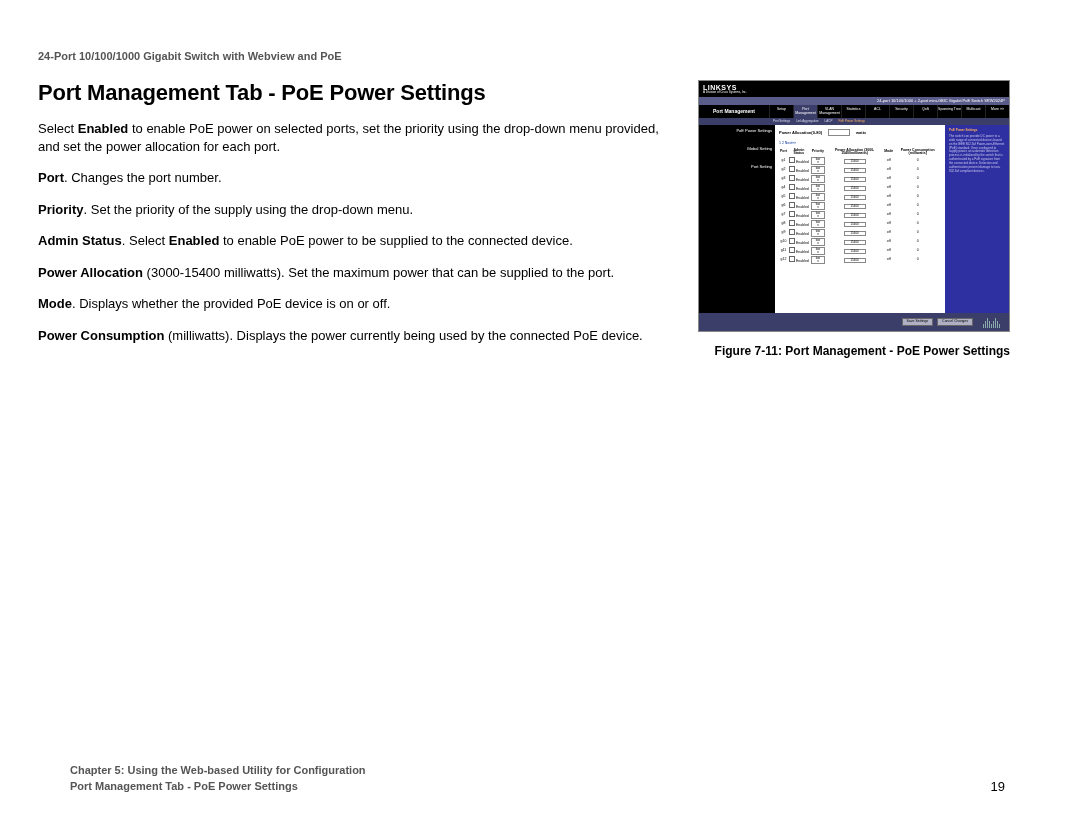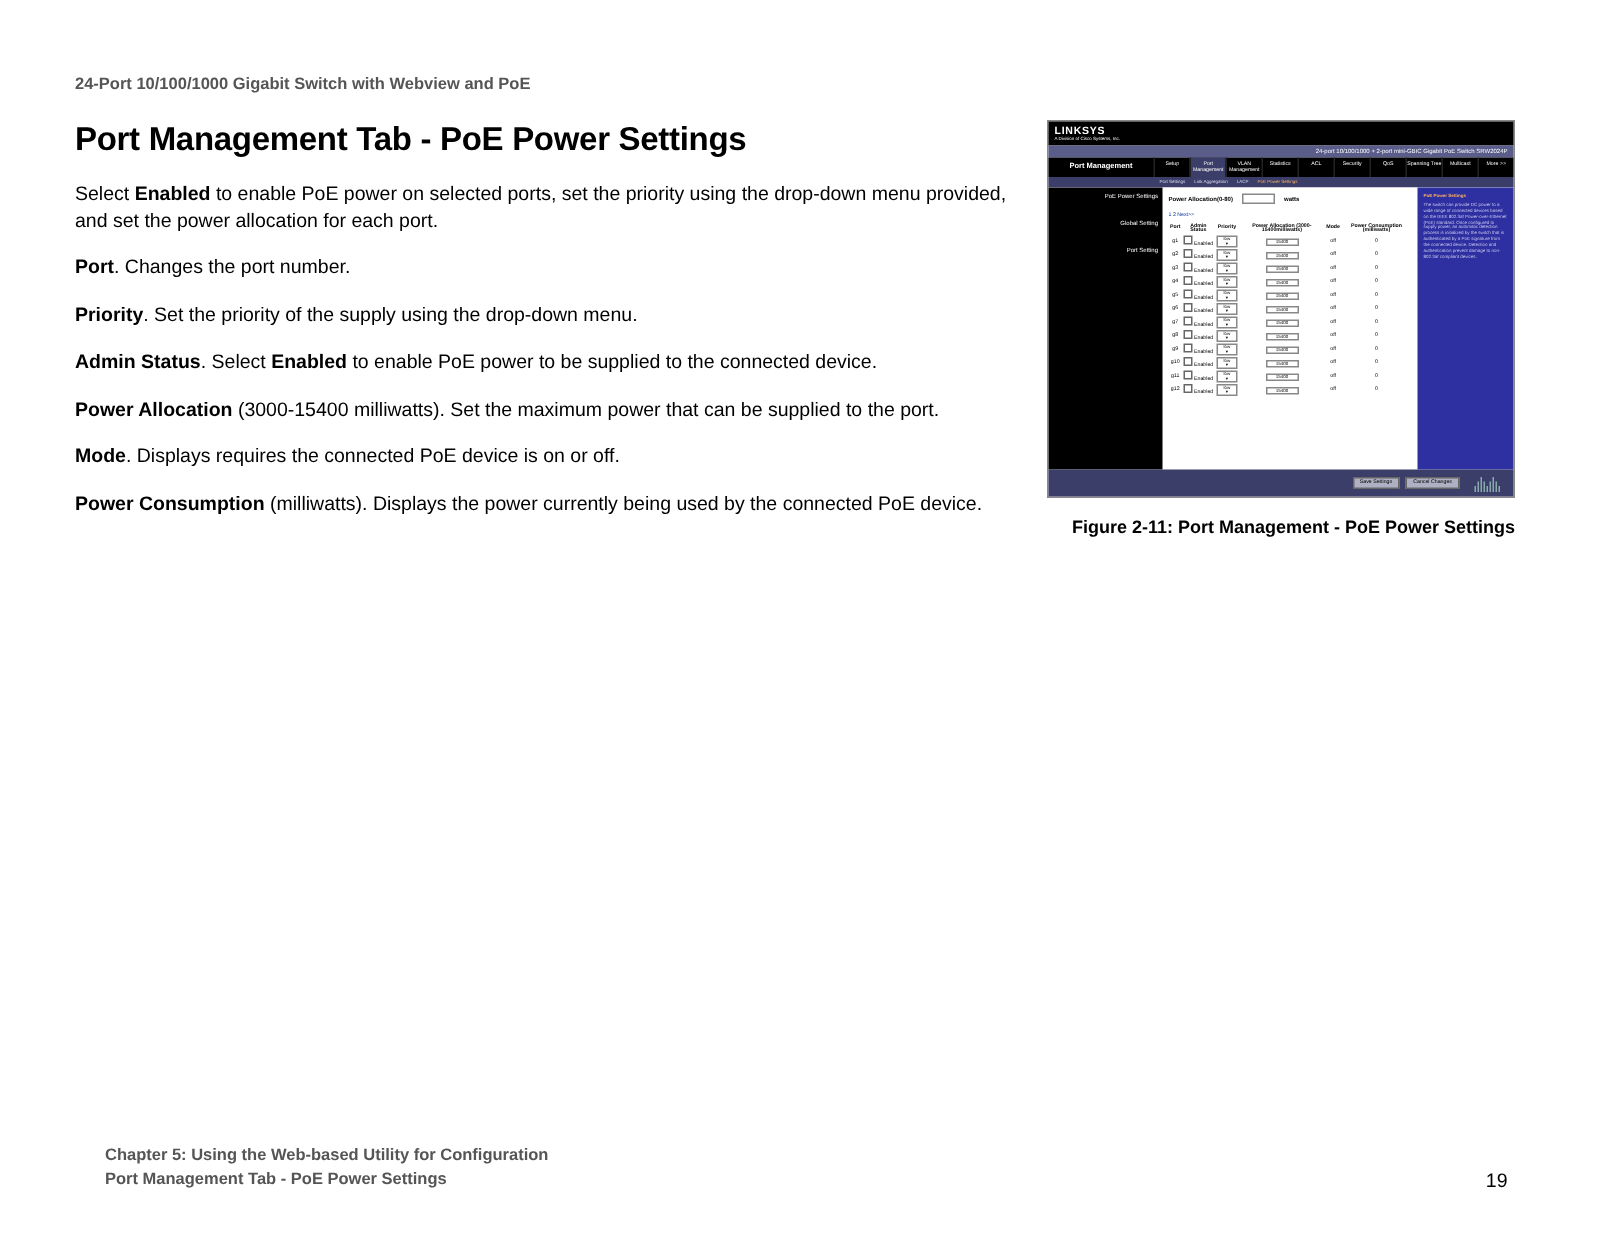--- a/index.html
+++ b/index.html
@@ -7,21 +7,21 @@
     padding: 0;
     background: #fff;
     font-family: Arial, Helvetica, sans-serif;
     color: #000;
   }
   .page {
     width: 1080px;
     height: 834px;
     position: relative;
     box-sizing: border-box;
-    padding: 50px 70px 40px 50px;
+    padding: 50px 70px 40px 38px;
   }
   .product-header {
     font-size: 11px;
     font-weight: bold;
     color: #555;
     margin-bottom: 18px;
   }
   .content-row {
     display: flex;
     gap: 24px;
@@ -221,21 +221,21 @@
       <p>
         <span class="bold">Priority</span><span>. Set the priority of the supply using the drop-down menu.</span>
       </p>
       <p>
         <span class="bold">Admin Status</span><span>. Select </span><span class="bold">Enabled</span><span> to enable PoE power to be supplied to the connected device.</span>
       </p>
       <p>
         <span class="bold">Power Allocation</span><span> (3000-15400 milliwatts). Set the maximum power that can be supplied to the port.</span>
       </p>
       <p>
-        <span class="bold">Mode</span><span>. Displays requires the connected PoE device is on or off.</span>
+        <span class="bold">Mode</span><span>. Displays whether the provided PoE device is on or off.</span>
       </p>
       <p>
         <span class="bold">Power Consumption</span><span> (milliwatts). Displays the power currently being used by the connected PoE device.</span>
       </p>
     </div>
 
     <div class="fig-col">
       <div class="figure">
         <div class="fig-top">
           <div>
@@ -404,21 +404,21 @@
               <span style="height:10px"></span>
             <span style="height:7px"></span>
               <span style="height:4px"></span>
               <span style="height:7px"></span>
             <span style="height:10px"></span>
               <span style="height:7px"></span>
               <span style="height:4px"></span>
           </span>
         </div>
       </div>
-      <div class="fig-caption">Figure 2-11: Port Management - PoE Power Settings</div>
+      <div class="fig-caption">Figure 7-11: Port Management - PoE Power Settings</div>
     </div>
   </div>
 
   <div class="page-footer">
     <div class="left">
       <div>Chapter 5: Using the Web-based Utility for Configuration</div>
       <div>Port Management Tab - PoE Power Settings</div>
     </div>
     <div class="right">19</div>
   </div>

